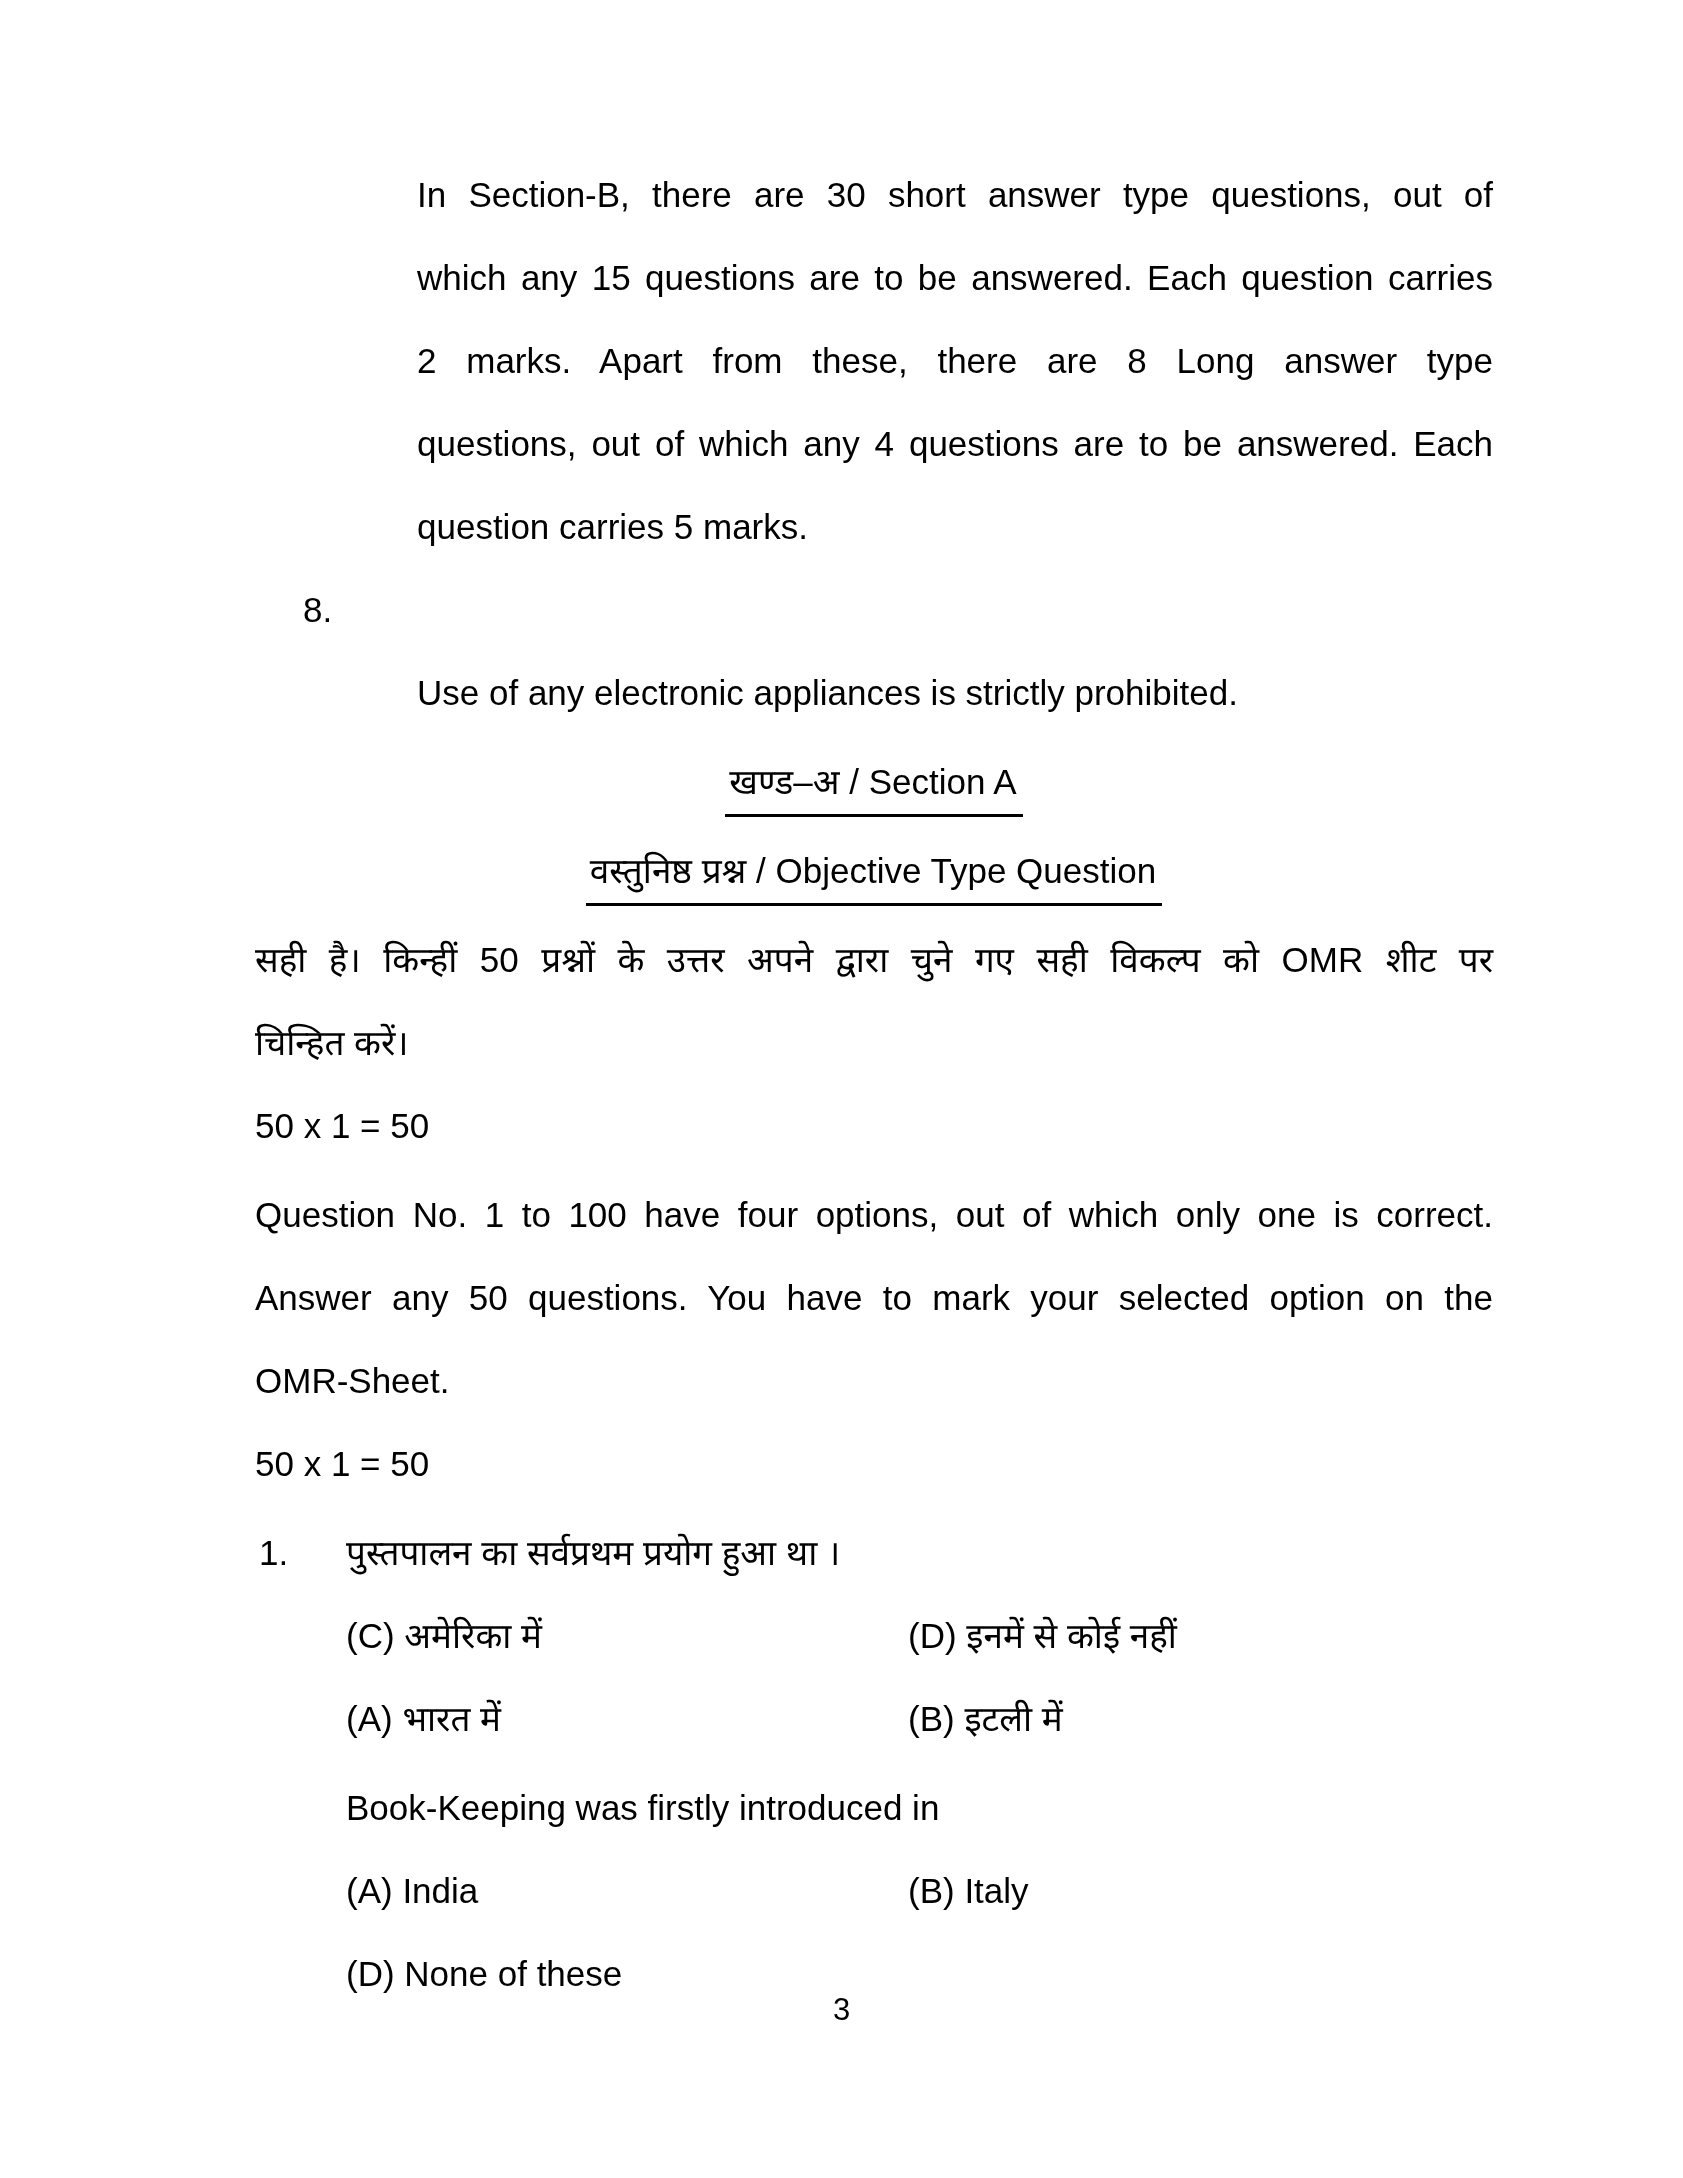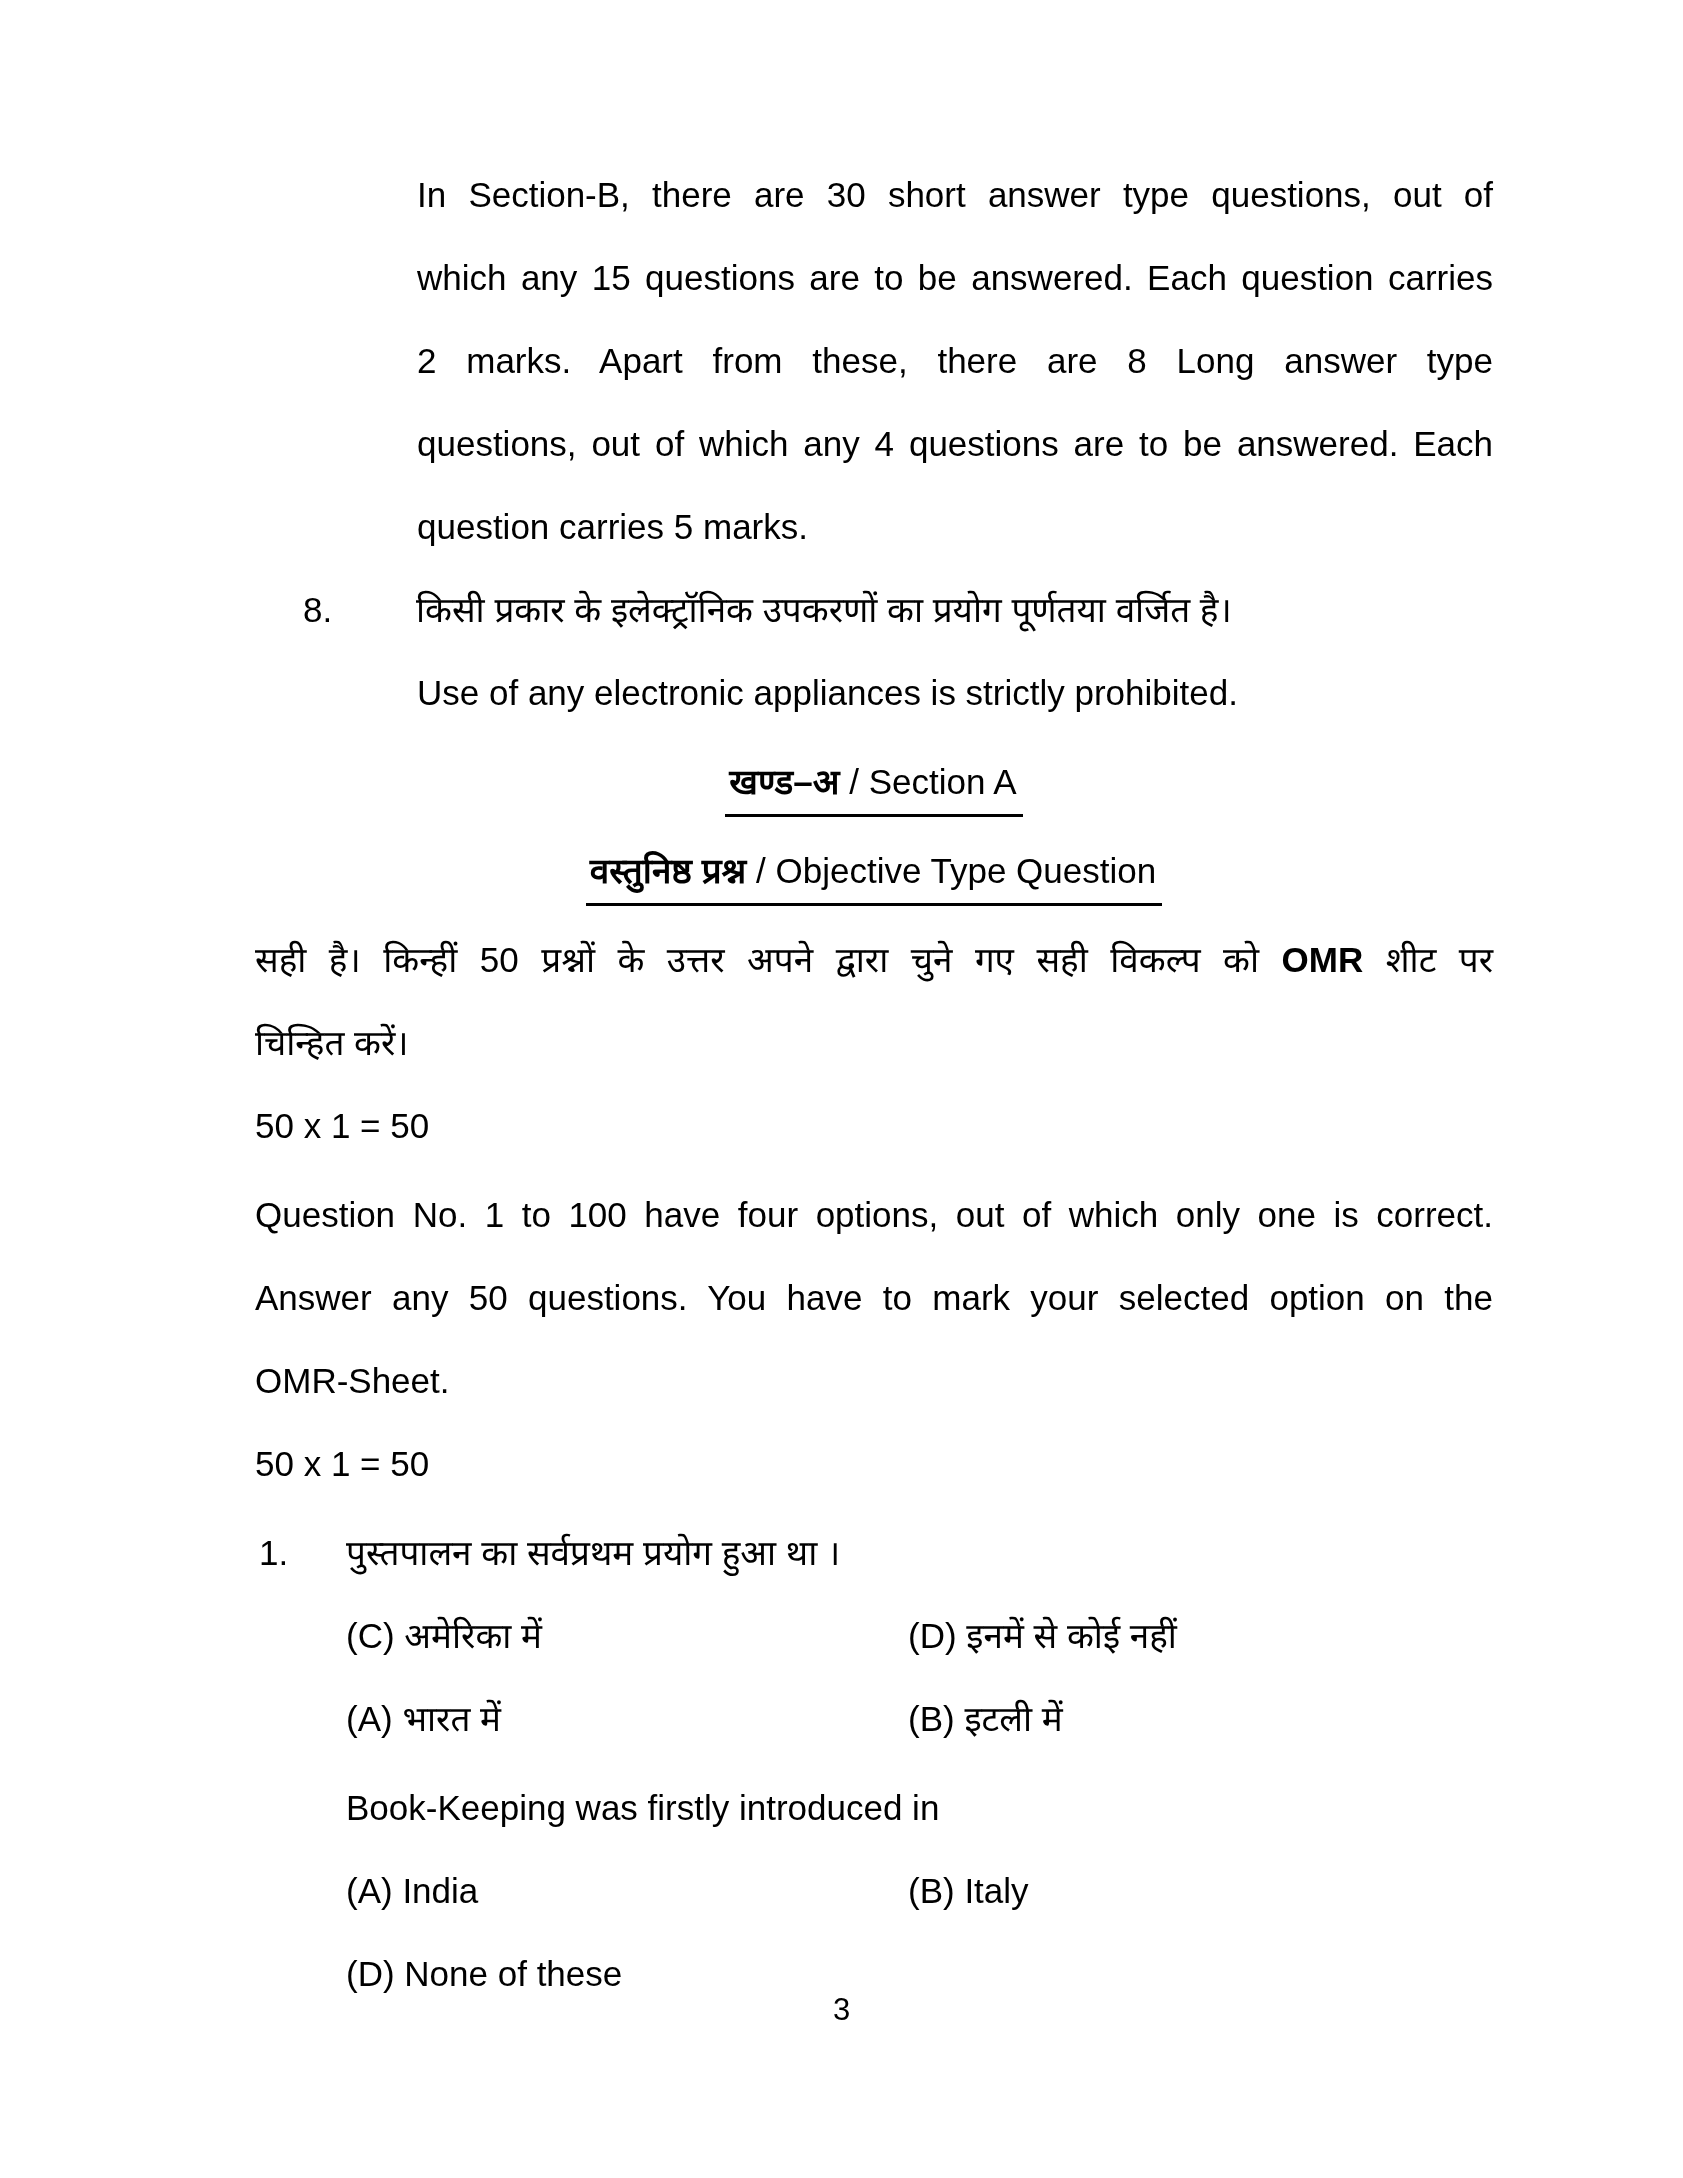--- a/index.html
+++ b/index.html
@@ -24,21 +24,21 @@
   .i8 .num { flex: 0 0 113px; }
   .i8-en { margin-left: 162px; }
   .center { text-align: center; }
   .mt { margin-top: 6px; }
   .u {
     display: inline-block;
     line-height: 61px;
     border-bottom: 3px solid #000000;
     padding: 0 6px 2px 4px;
   }
-  .b { font-weight: 700; }
+  .b { font-weight: 400; }
   .lastline { display: flex; justify-content: space-between; flex-direction: column; }
   .q-row { display: flex; margin-left: 4px; }
   .q-row .num { flex: 0 0 87px; }
   .opt-row { display: flex; margin-left: 91px; }
   .opt-cell { flex: 0 0 562px; }
   .opt-cell.second { flex: 1 1 auto; }
   .q-en { margin-left: 91px; }
   .footer {
     position: absolute;
     top: 1992px;
@@ -57,21 +57,20 @@
   <div class="indent">
     <div class="jline">In Section-B, there are 30 short answer type questions, out of</div>
     <div class="jline">which any 15 questions are to be answered. Each question carries</div>
     <div class="jline">2 marks. Apart from these, there are 8 Long answer type</div>
     <div class="jline">questions, out of which any 4 questions are to be answered. Each</div>
     <div class="lline">question carries 5 marks.</div>
   </div>
 
   <div class="row i8">
     <span class="num">8.</span>
-    <span>किसी प्रकार के इलेक्ट्रॉनिक उपकरणों का प्रयोग पूर्णतया वर्जित है।</span>
   </div>
   <div class="i8-en">Use of any electronic appliances is strictly prohibited.</div>
 
   <div class="center mt">
     <span class="u"><span class="b">खण्ड–अ</span><span> / </span><span>Section A</span></span>
   </div>
 
   <div class="center mt">
     <span class="u"><span class="b">वस्तुनिष्ठ प्रश्न</span><span> / </span><span>Objective Type Question</span></span>
   </div>

